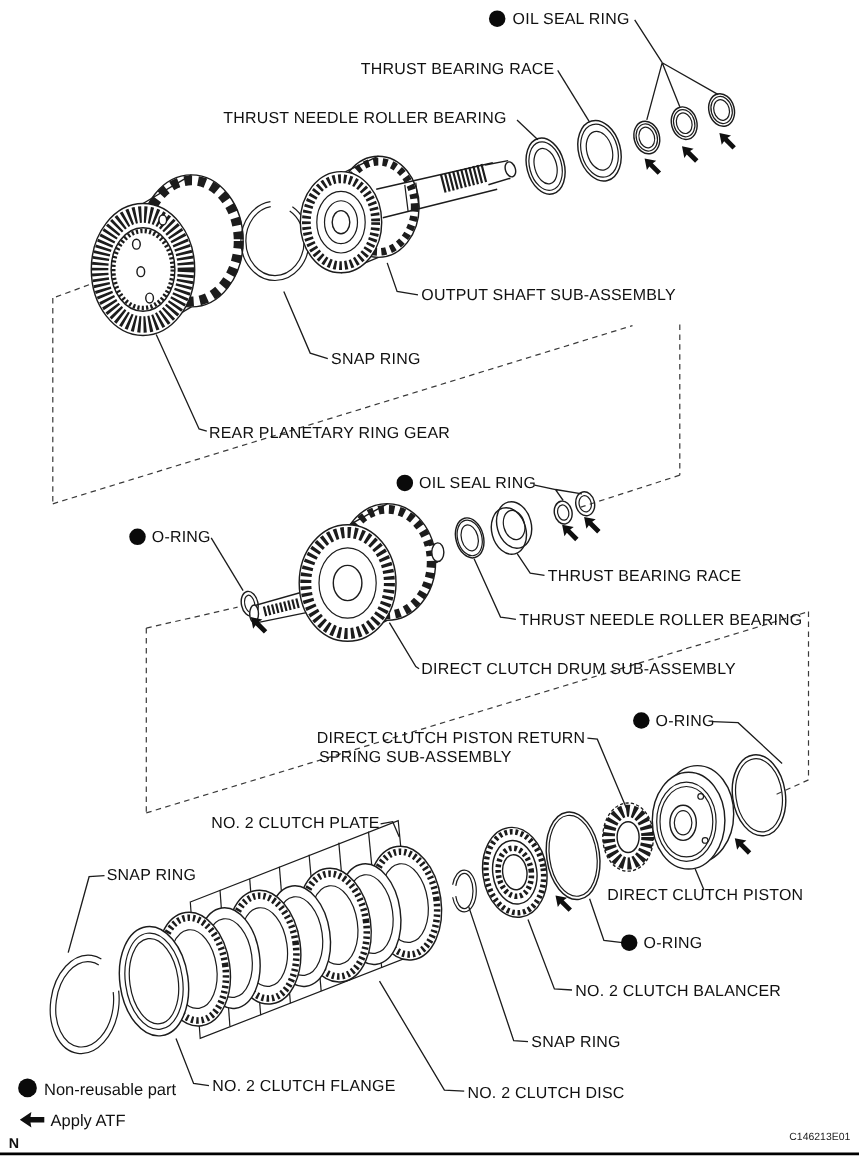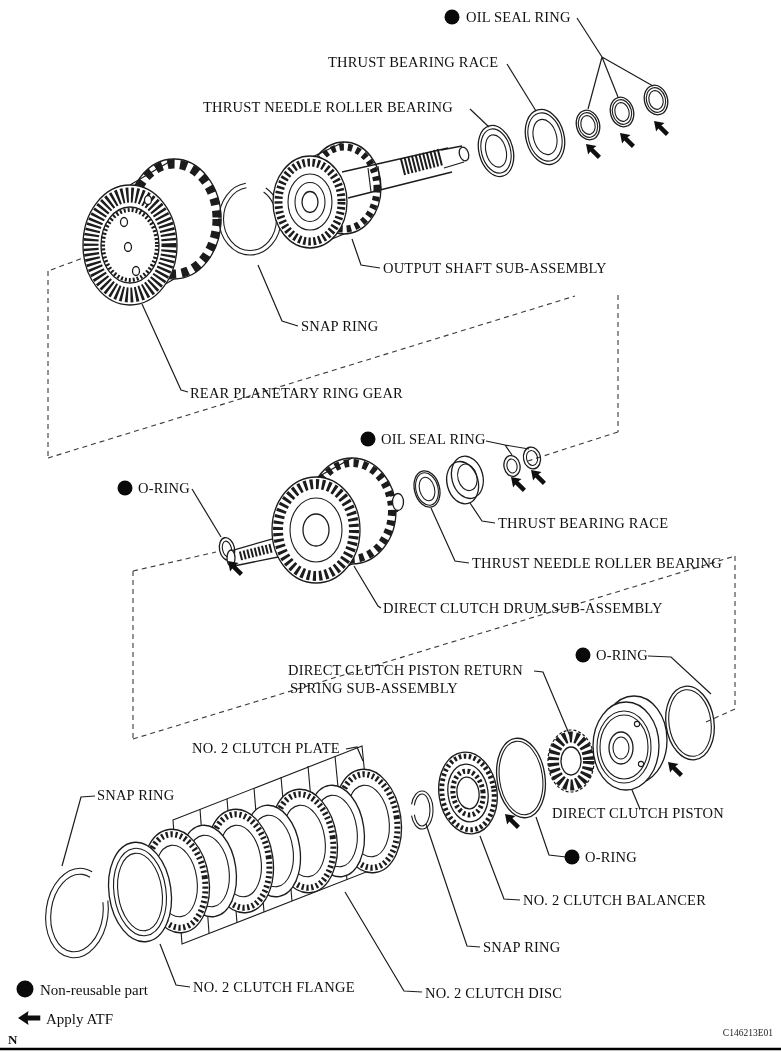--- a/index.html
+++ b/index.html
@@ -1,17 +1,17 @@
 <!DOCTYPE html>
 <html><head>
 <meta charset="utf-8">
 <style>
   html,body{margin:0;padding:0;background:#fff;}
   .page{position:relative;width:781px;height:1052px;background:#fff;overflow:hidden;
-        font-family:Liberation Serif, serif;}
+        font-family:Liberation Sans, sans-serif;}
   svg{display:block}
   .ln{fill:none;stroke:#1c1c1c;stroke-width:1.3;}
   .thin{fill:none;stroke:#1c1c1c;stroke-width:1.1;}
   .wh{fill:#ffffff;stroke:#1c1c1c;stroke-width:1.3;}
   .lead{fill:none;stroke:#1c1c1c;stroke-width:1.2;}
   .dash{fill:none;stroke:#3a3a3a;stroke-width:1.1;stroke-dasharray:5 4;}
   .teeth{fill:none;stroke:#1c1c1c;}
   .bullet{fill:#0a0a0a;stroke:none;}
   text.lbl{font-size:14.5px;fill:#101010;letter-spacing:.2px;}
   text.lg{font-size:15px;fill:#101010;}

